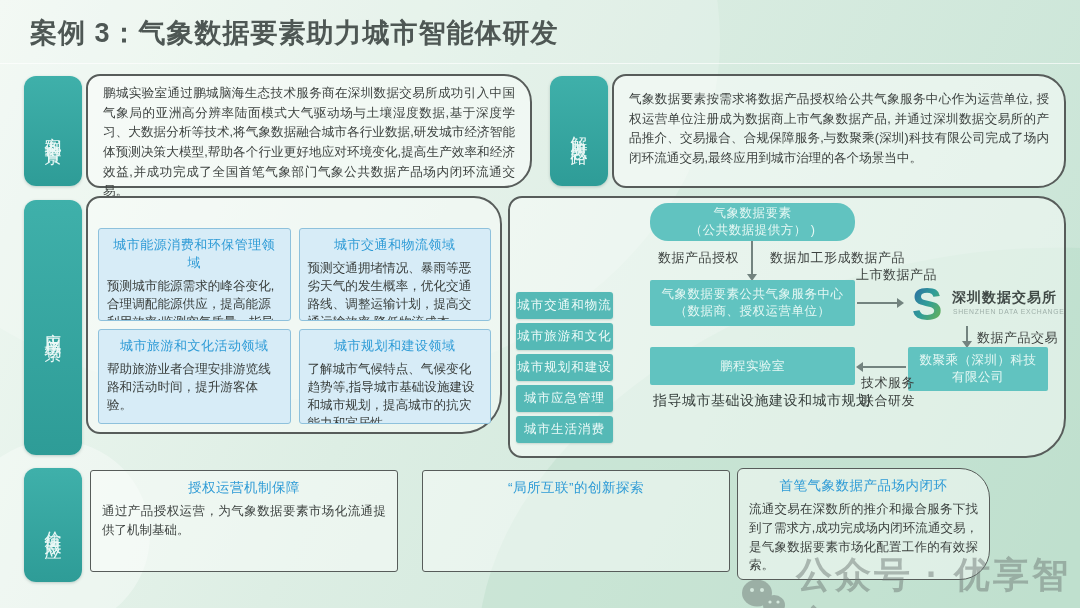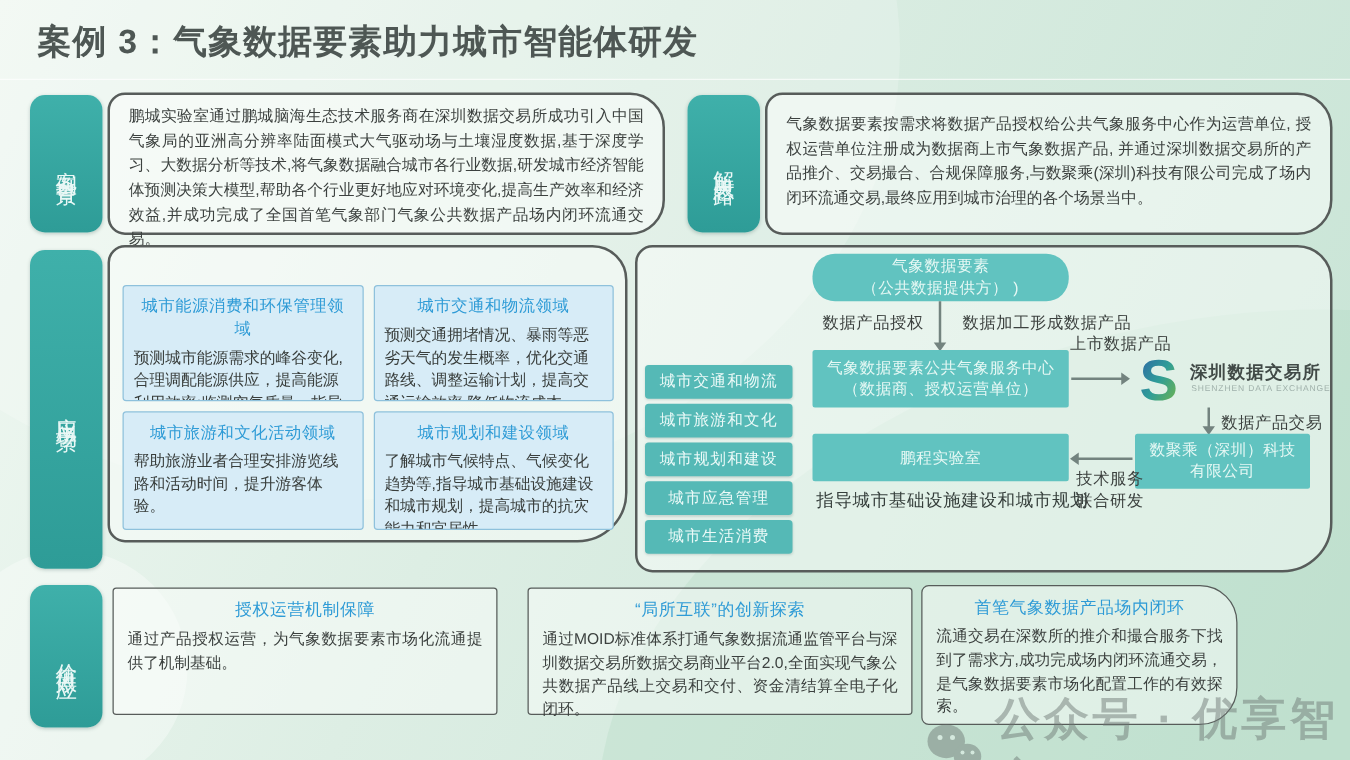--- a/index.html
+++ b/index.html
@@ -30,21 +30,21 @@
   .appgrid{position:absolute;left:86px;top:196px;width:416px;height:238px;border:2px solid #575c5a;
     border-radius:14px 28px 40px 14px;background:rgba(251,254,252,0.5);box-sizing:border-box;
     display:grid;grid-template-columns:1fr 1fr;grid-template-rows:1fr 1.02fr;gap:8px;padding:30px 9px 8px 10px;}
   .bcard{background:#d7ecf7;border:1.5px solid #8ec1dc;border-radius:3px;padding:6px 8px;box-sizing:border-box;overflow:hidden;}
   .bcard .t{color:#2e9bd6;text-align:center;font-size:13px;margin:1px 0 6px 0;letter-spacing:0.5px;}
   .bcard .b{font-size:12.6px;line-height:1.42;color:#393e3c;}
 
   .rightbox{position:absolute;left:508px;top:196px;width:558px;height:262px;border:2px solid #575c5a;
     border-radius:14px 28px 40px 14px;background:rgba(251,254,252,0.5);box-sizing:border-box;}
 
-  .tbtn{position:absolute;width:118px;height:27px;background:#55b9b6;border-radius:3px;color:#ecfaf8;
+  .tbtn{position:absolute;width:97px;height:27px;background:#55b9b6;border-radius:3px;color:#ecfaf8;
     font-size:12.5px;display:flex;align-items:center;justify-content:center;letter-spacing:1px;
     box-shadow:0 1px 2px rgba(40,80,70,0.18);}
 
   .fbox{position:absolute;background:#61c3c0;color:#e6f8f4;display:flex;flex-direction:column;align-items:center;
     justify-content:center;font-size:12.5px;line-height:1.35;text-align:center;border-radius:2px;letter-spacing:0.5px;}
 
   .flabel{position:absolute;font-size:13px;color:#3c413f;letter-spacing:0.5px;}
   .caption{position:absolute;font-size:14px;color:#363f3c;font-weight:500;letter-spacing:0.5px;}
 
   .vline{position:absolute;width:2px;background:#73837f;}
@@ -168,21 +168,20 @@
   <div class="caption" style="left:653px;top:392px;">指导城市基础设施建设和城市规划</div>
 
   <div class="vlabel" style="left:24px;top:468px;width:58px;height:114px;">价值效应</div>
 
   <div class="vcard" style="left:90px;top:470px;width:308px;height:102px;">
     <div class="t">授权运营机制保障</div>
     <div class="b">通过产品授权运营，为气象数据要素市场化流通提供了机制基础。</div>
   </div>
   <div class="vcard" style="left:422px;top:470px;width:308px;height:102px;">
     <div class="t">“局所互联”的创新探索</div>
-    <div class="b">通过MOID标准体系打通气象数据流通监管平台与深圳数据交易所数据交易商业平台2.0,全面实现气象公共数据产品线上交易和交付、资金清结算全电子化闭环。</div>
   </div>
   <div class="vcard round-right" style="left:737px;top:468px;width:253px;height:112px;">
     <div class="t">首笔气象数据产品场内闭环</div>
     <div class="b">流通交易在深数所的推介和撮合服务下找到了需求方,成功完成场内闭环流通交易，是气象数据要素市场化配置工作的有效探索。</div>
   </div>
 
   <div class="wm">
     <span>
       <svg width="48" height="42" viewBox="0 0 48 42">
         <ellipse cx="17" cy="16" rx="15" ry="13.5" fill="#6e7875"></ellipse>

